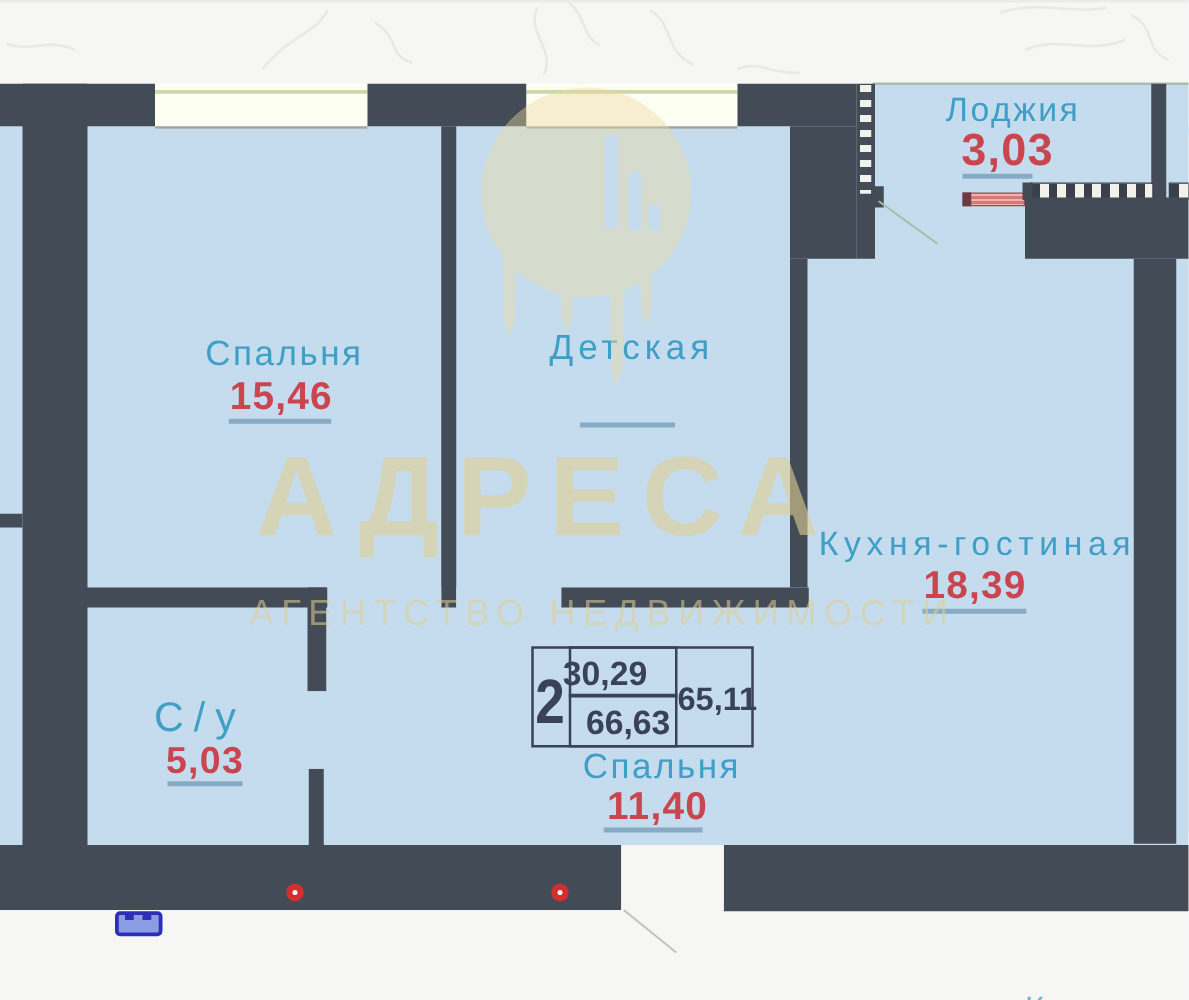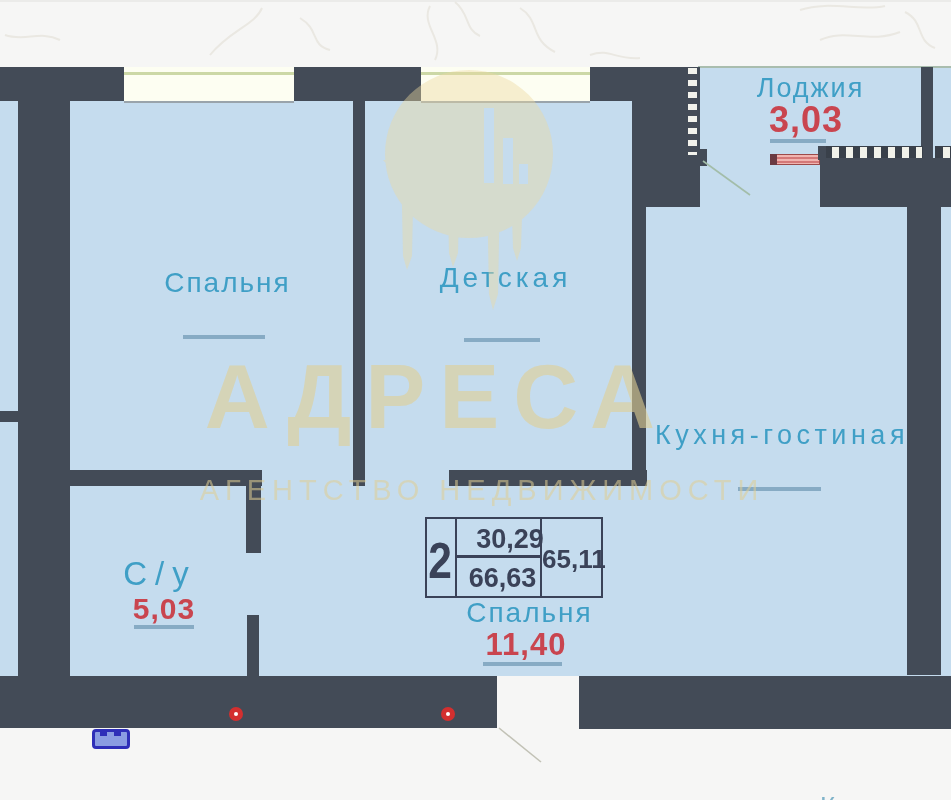--- a/index.html
+++ b/index.html
@@ -130,54 +130,56 @@
 
   <div style="position:absolute;left:441px;top:707px;width:14px;height:14px;border-radius:50%;background:#d32f2f"></div>
   <div style="position:absolute;left:446px;top:712px;width:4px;height:4px;border-radius:50%;background:#ffffff"></div>
 
   <div style="position:absolute;left:92px;top:729px;width:38px;height:20px;border-radius:4px;background:#8a9ce2;border:3px solid #2e2eb8;box-sizing:border-box"></div>
   <div style="position:absolute;left:100px;top:731px;width:7px;height:5px;background:#2e2eb8"></div>
   <div style="position:absolute;left:114px;top:731px;width:7px;height:5px;background:#2e2eb8"></div>
 
   <div class="lbl" style="left:150px;top:267px;width:155px;font-size:28px">Спальня</div>
 
+  <div class="num" style="left:160px;top:299px;width:130px;font-size:31px">15,46</div>
   <div class="ul" style="left:183px;top:335px;width:82px"></div>
 
   <div class="lbl" style="left:428px;top:262px;width:155px;font-size:28px;letter-spacing:4px">Детская</div>
 
   <div class="ul" style="left:464px;top:338px;width:76px"></div>
 
   <div class="lbl" style="left:733px;top:73px;width:155px;font-size:27px">Лоджия</div>
 
   <div class="num" style="left:741px;top:99px;width:130px;font-size:36px">3,03</div>
   <div class="ul" style="left:770px;top:139px;width:56px"></div>
 
   <div class="lbl" style="left:652px;top:420px;width:260px;font-size:27px;letter-spacing:4.5px">Кухня-гостиная</div>
 
+  <div class="num" style="left:715px;top:450px;width:130px;font-size:31px">18,39</div>
   <div class="ul" style="left:738px;top:487px;width:83px"></div>
 
   <div class="lbl" style="left:95px;top:555px;width:130px;font-size:33px;letter-spacing:8px">С/у</div>
 
   <div class="num" style="left:99px;top:592px;width:130px;font-size:30px">5,03</div>
   <div class="ul" style="left:134px;top:625px;width:60px"></div>
 
   <div class="lbl" style="left:452px;top:597px;width:155px;font-size:28px">Спальня</div>
 
   <div class="num" style="left:461px;top:627px;width:130px;font-size:31px">11,40</div>
   <div class="ul" style="left:483px;top:662px;width:79px"></div>
 
   <div class="lbl" style="left:820px;top:791px;width:40px;font-size:26px;color:#7fb3c9">Кух</div>
 
   <div style="position:absolute;left:425px;top:517px;width:178px;height:81px;border:2px solid #3a4258;box-sizing:border-box"></div>
   <div style="position:absolute;left:455px;top:517px;width:87px;height:81px;border:2px solid #3a4258;box-sizing:border-box"></div>
   <div style="position:absolute;left:455px;top:555px;width:87px;height:3px;background:#3a4258"></div>
 
   <div class="stxt" style="left:425px;top:532px;width:30px;font-size:50px;transform:scaleX(0.85)">2</div>
 
-  <div class="stxt" style="left:466px;top:524px;width:88px;font-size:27px">30,29</div>
+  <div class="stxt" style="left:440px;top:524px;width:88px;font-size:27px">30,29</div>
 
   <div class="stxt" style="left:461px;top:563px;width:83px;font-size:27px">66,63</div>
 
   <div class="stxt" style="left:542px;top:544px;width:61px;font-size:26px;font-weight:bold">65,11</div>
 
   <svg width="951" height="800" style="position:absolute;left:0;top:0" viewBox="0 0 951 800">
     <g>
       <path fill-rule="nonzero" fill="#ecd9a0" opacity="0.42" d="M385 154 A 84 84 0 1 1 553 154 A 84 84 0 1 1 385 154 Z
         M383 160 L432 160 L432 213 Z
         M401 160 L414 160 L412 256 L407 270 L403 256 Z

